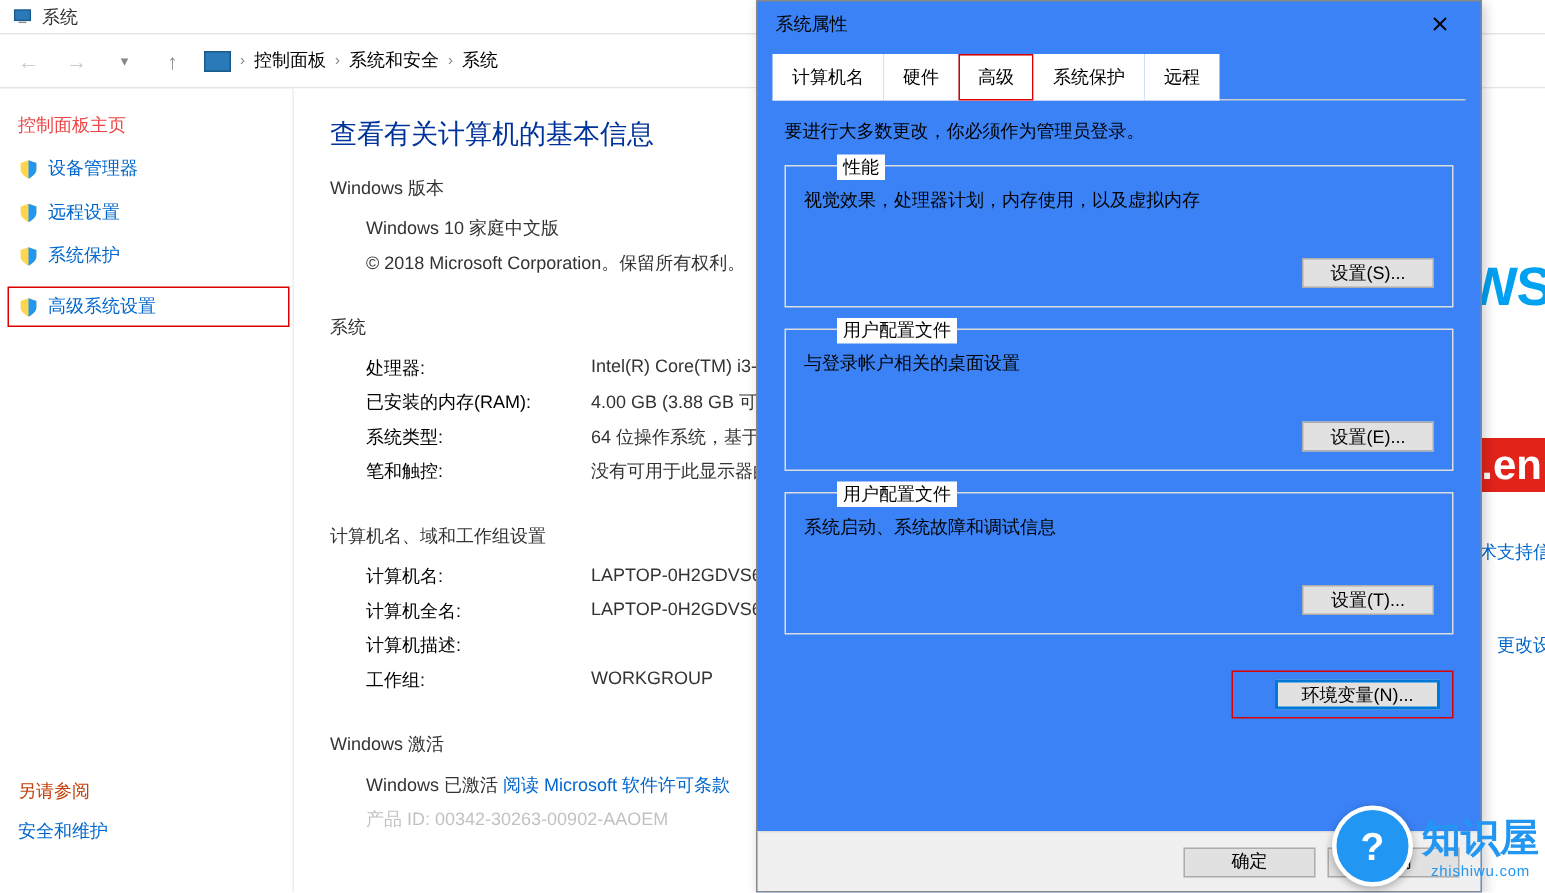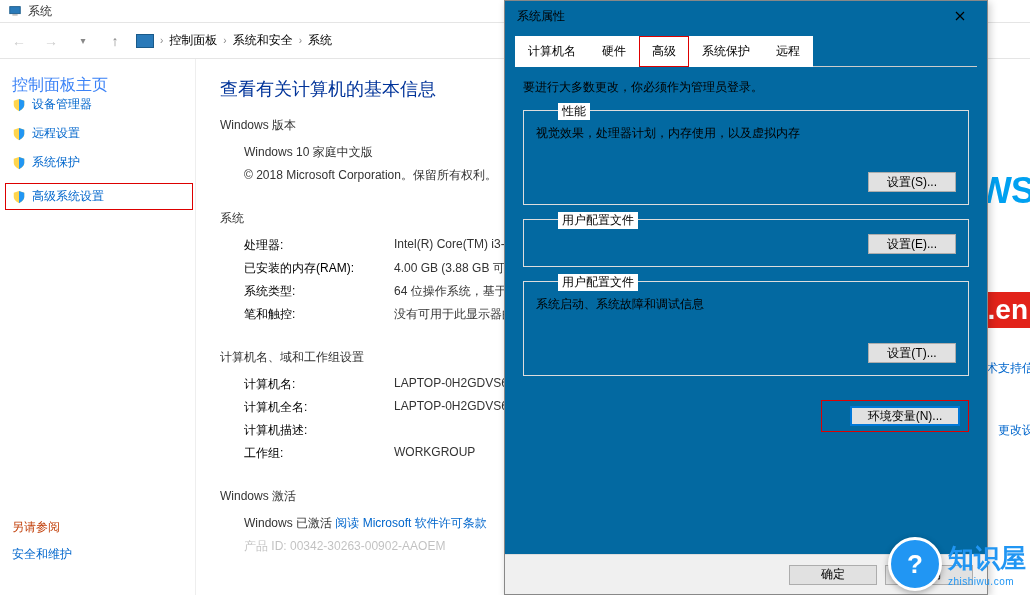--- a/index.html
+++ b/index.html
@@ -14,21 +14,21 @@
 .nav-row { height: 36px; display: flex; align-items: center; padding: 0 8px; gap: 10px; border-bottom: 1px solid #e5e5e5; }
 .nav-arrow { width: 22px; height: 22px; border-radius: 3px; display: flex; align-items: center; justify-content: center; color: #888; font-size: 14px; }
 .nav-arrow.disabled { color: #ccc; }
 .breadcrumb { display: flex; align-items: center; gap: 6px; font-size: 12px; }
 .breadcrumb .sep { color: #888; font-size: 10px; }
 .bc-item { color: #000; }
 .bc-icon { width: 18px; height: 14px; background: #2a7ab9; display: inline-block; border: 1px solid #1a5a8a; position: relative; }
 
 .sys-body { display: flex; height: calc(100% - 59px); }
 .sidebar { width: 195px; padding: 16px 12px; }
-.sidebar-title { color: #3b82f6; margin-bottom: 0; font-size: 16px;}
+.sidebar-title { color: #ef4444; margin-bottom: 12px; font-size: 12px;}
 .sidebar-link { display: flex; align-items: center; gap: 6px; margin-bottom: 12px; font-size: 12px; color: #0066cc; cursor: pointer; }
 .sidebar-link.highlighted { border: 1px solid #d00; padding: 4px 6px; margin-left:-7px; margin-right:-10px; margin-bottom: 4px;}
 .shield { width: 14px; height: 14px; }
 .sidebar-bottom { position: absolute; bottom: 20px; left: 12px; }
 .sidebar-bottom .sec-title { color: #c2410c; margin-bottom: 10px; }
 
 .main-panel { flex: 1; padding: 18px 24px; border-left: 1px solid #eee; background: #fff; position:relative;}
 .page-heading { color: #003399; font-size: 18px; font-weight: normal; margin-bottom: 16px; }
 .section-label { color: #333; font-size: 12px; margin: 6px 0 10px 0; }
 .kv { display: flex; margin: 6px 0 6px 24px; font-size: 12px; }
@@ -37,21 +37,21 @@
 .link-text { color: #0066cc; }
 .section-label2 { color: #333; margin: 26px 0 10px 0; }
 
 
 .bg-right { position: absolute; right: -4px; top: 170px; font-size: 36px; color: #00a1f1; font-weight: 600; letter-spacing: -1px;}
 .bg-right2 { position: absolute; right: -4px; top: 292px; font-size: 28px; color: #fff; background: #e2231a; padding: 2px 6px; font-weight: bold;}
 .bg-right3 { position: absolute; right: -4px; top: 360px; color: #0066cc; font-size: 12px; }
 .bg-right4 { position: absolute; right: -4px; top: 422px; color: #0066cc; font-size: 12px; }
 
 
-.dialog { position: absolute; left: 504px; top: 0; width: 484px; height: 595px; background: #0369a1; border: 1px solid #888; box-shadow: 2px 2px 8px rgba(0,0,0,0.2); }
+.dialog { position: absolute; left: 504px; top: 0; width: 484px; height: 595px; background: #3b82f6; border: 1px solid #888; box-shadow: 2px 2px 8px rgba(0,0,0,0.2); }
 .dlg-titlebar { height: 30px; display: flex; align-items: center; justify-content: space-between; padding: 0 6px 0 12px; font-size: 12px; }
 .dlg-close { width: 42px; height: 24px; display: flex; align-items: center; justify-content: center; font-size: 14px; cursor: pointer; }
 
 .tabs { display: flex; margin: 4px 10px 0 10px; border-bottom: 1px solid #ccc; }
 .tab { padding: 6px 12px; font-size: 12px; border: 1px solid transparent; border-bottom: none; cursor: pointer; position: relative; top: 1px; background: #fff;}
 .tab.active { border: 1px solid #ccc; border-bottom: 1px solid #fff; }
 .tab.highlighted { outline: 1px solid #d00; outline-offset: -1px; text-align: center;}
 
 .dlg-body { padding: 12px 18px 4px 18px; }
 .admin-note { margin-bottom: 14px; font-size: 12px; }
@@ -65,21 +65,21 @@
 .btn.default { border: 2px solid #0078d7; }
 
 .env-btn-row { display: flex; justify-content: flex-end; padding: 6px 18px 10px 0; }
 .env-highlight { border: 1px solid #d00; padding: 5px 8px 5px 28px; display: inline-block;}
 
 .dlg-footer { height: 40px; border-top: 1px solid #ddd; background: #f0f0f0; display: flex; align-items: center; justify-content: flex-end; gap: 8px; padding: 0 14px; position: absolute; bottom: 0; left: 0; right: 0;}
 
 
 .watermark { position: absolute; right: 4px; bottom: 4px; display: flex; align-items: center; gap: 6px; z-index: 10;}
 .wm-circle { width: 54px; height: 54px; border-radius: 50%; background: #2196f3; display: flex; align-items: center; justify-content: center; color: #fff; font-size: 26px; font-weight: bold; border: 3px solid #fff; box-shadow: 0 2px 6px rgba(0,0,0,0.3);}
-.wm-text { display: flex; flex-direction: column; }
+.wm-text { display: flex; flex-direction: column; align-items: center; }
 .wm-cn { font-size: 26px; font-weight: bold; color: #2196f3; }
 .wm-en { font-size: 10px; color: #2196f3; letter-spacing: 0.5px;}
 </style>
 </head>
 <body>
 
 <div class="sys-window">
   <div class="titlebar">
     <svg class="titlebar-icon" viewBox="0 0 16 16">
         <rect x="2" y="3" width="12" height="8" fill="#2a7ab9" stroke="#1a5a8a"></rect>
@@ -223,20 +223,21 @@
     <div class="groupbox">
       <div class="gb-title">性能</div>
       <div class="gb-desc">视觉效果，处理器计划，内存使用，以及虚拟内存</div>
       <div class="gb-btn-row">
           <button class="btn">设置(S)...</button>
         </div>
     </div>
 
     <div class="groupbox">
       <div class="gb-title">用户配置文件</div>
+      <div class="gb-desc">与登录帐户相关的桌面设置</div>
       <div class="gb-btn-row">
           <button class="btn">设置(E)...</button>
         </div>
     </div>
 
     <div class="groupbox">
       <div class="gb-title">用户配置文件</div>
       <div class="gb-desc">系统启动、系统故障和调试信息</div>
       <div class="gb-btn-row">
           <button class="btn">设置(T)...</button>

